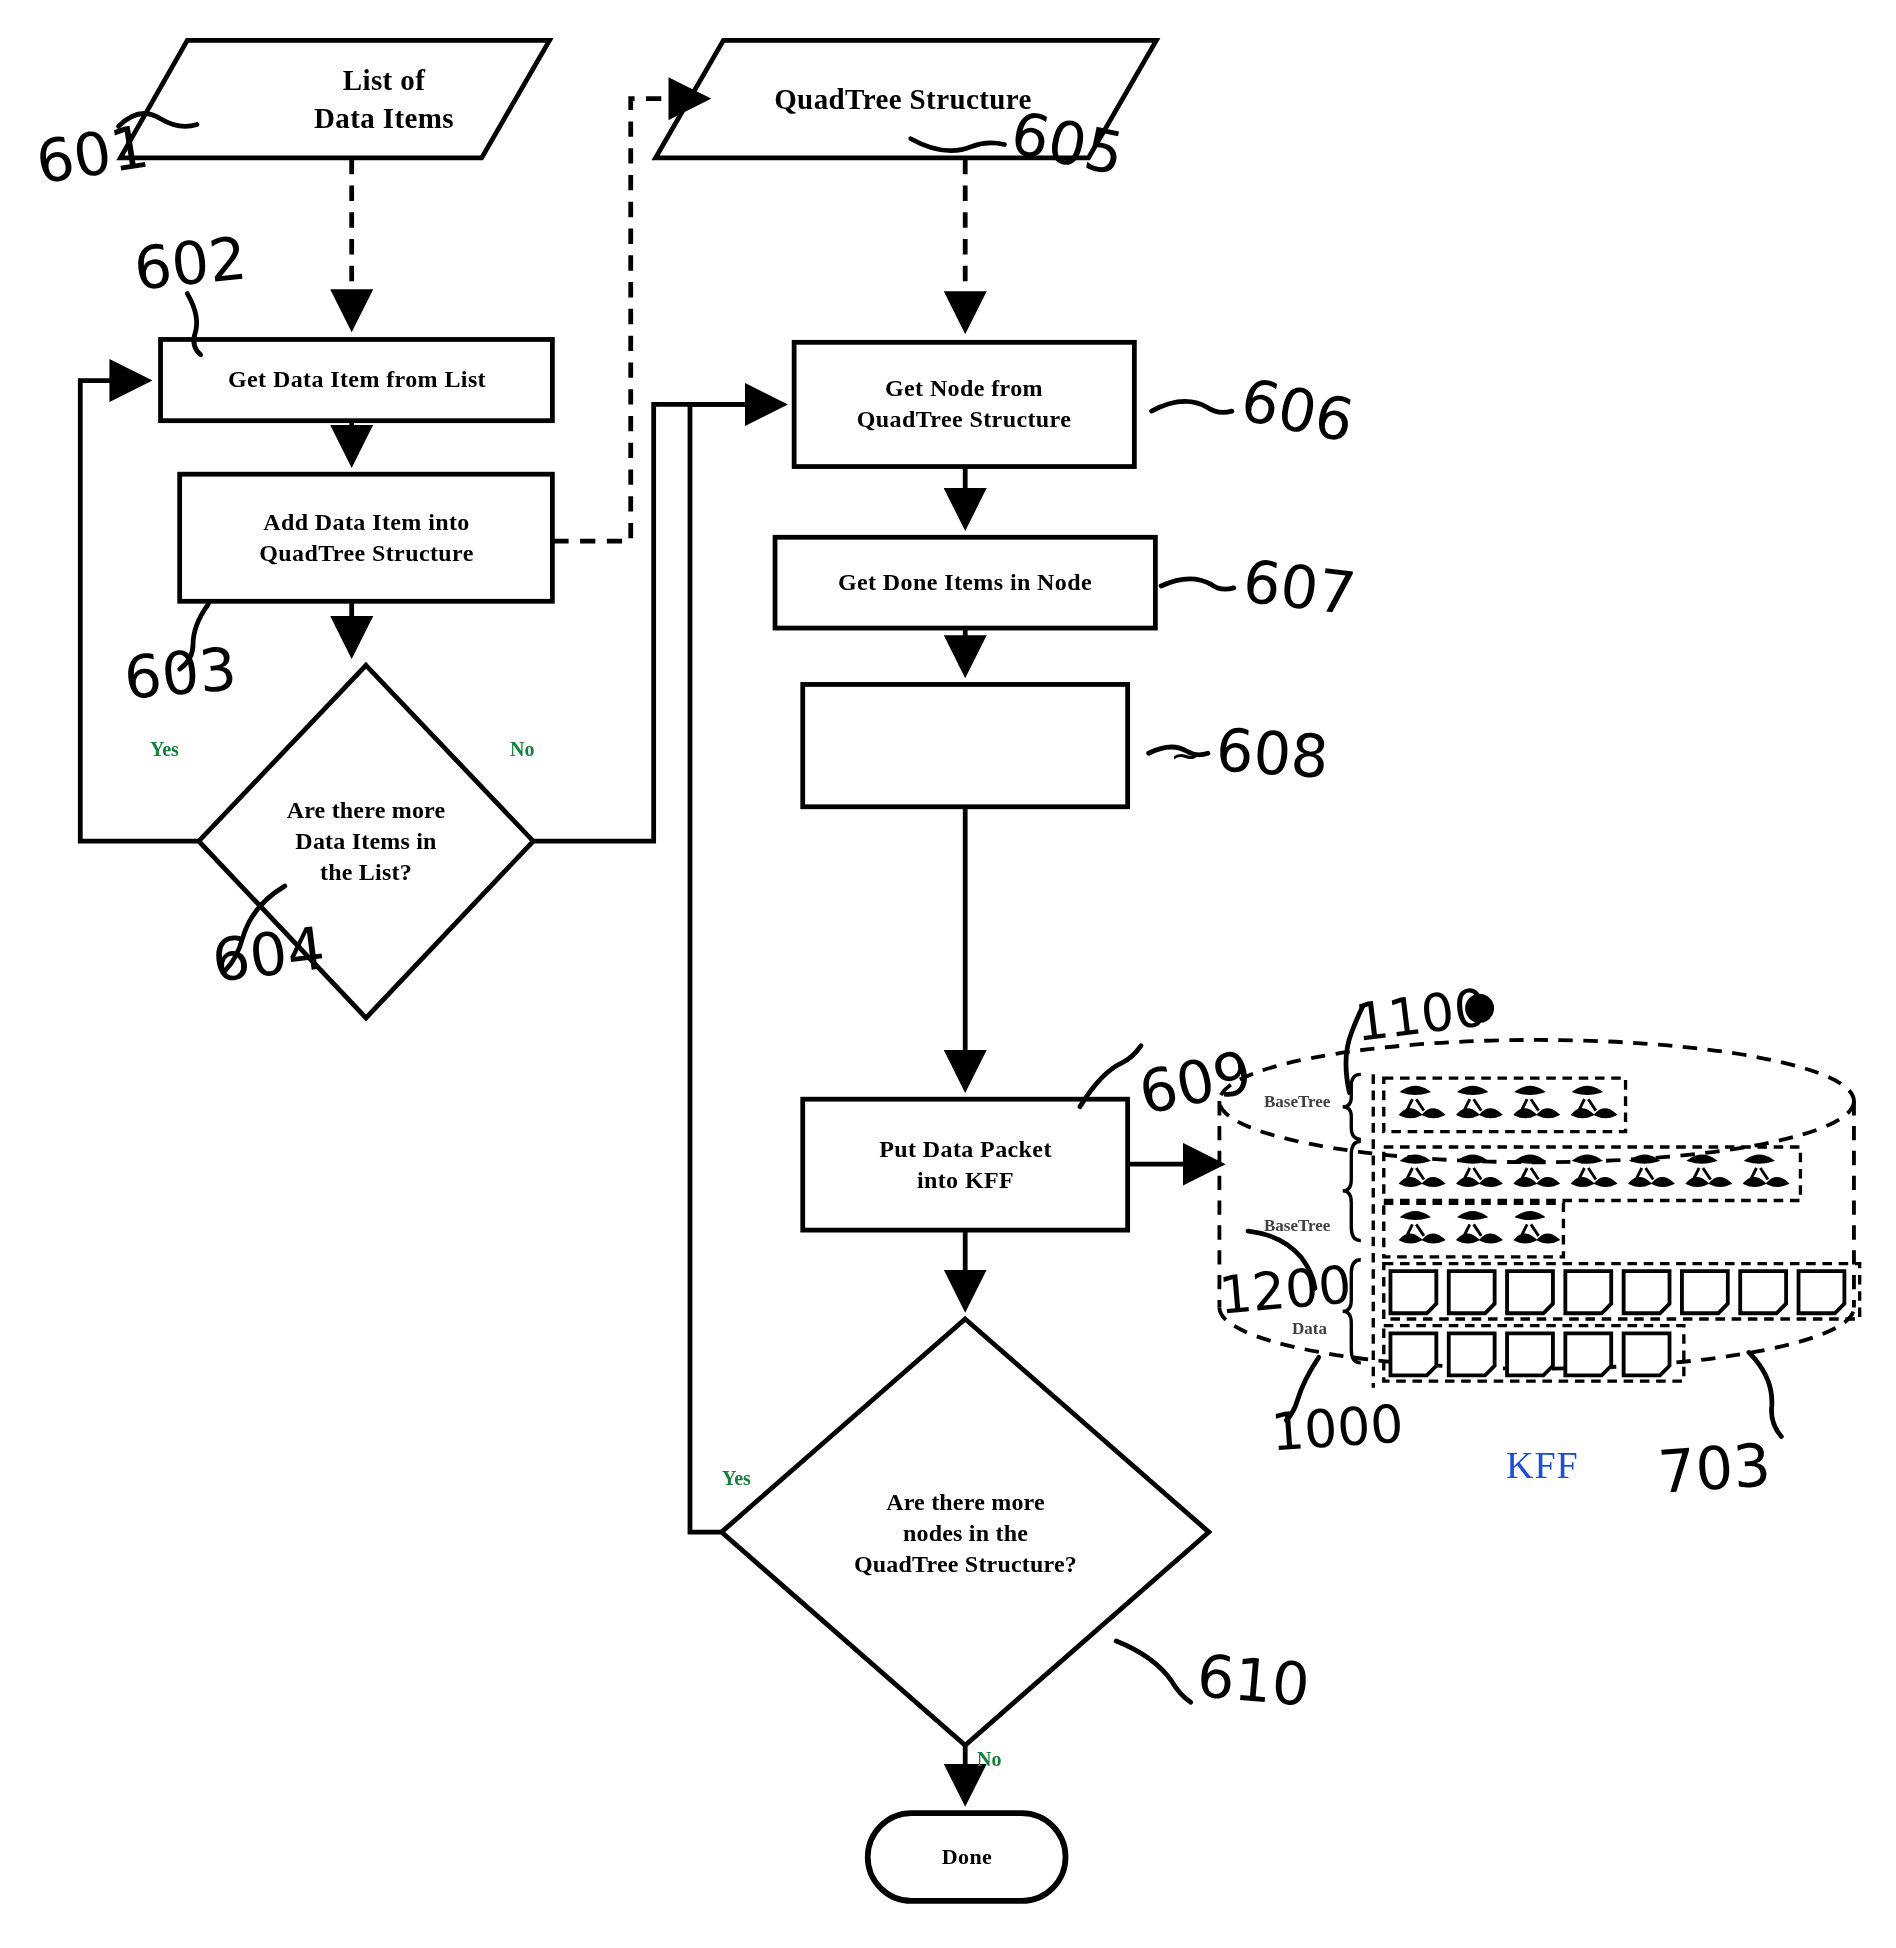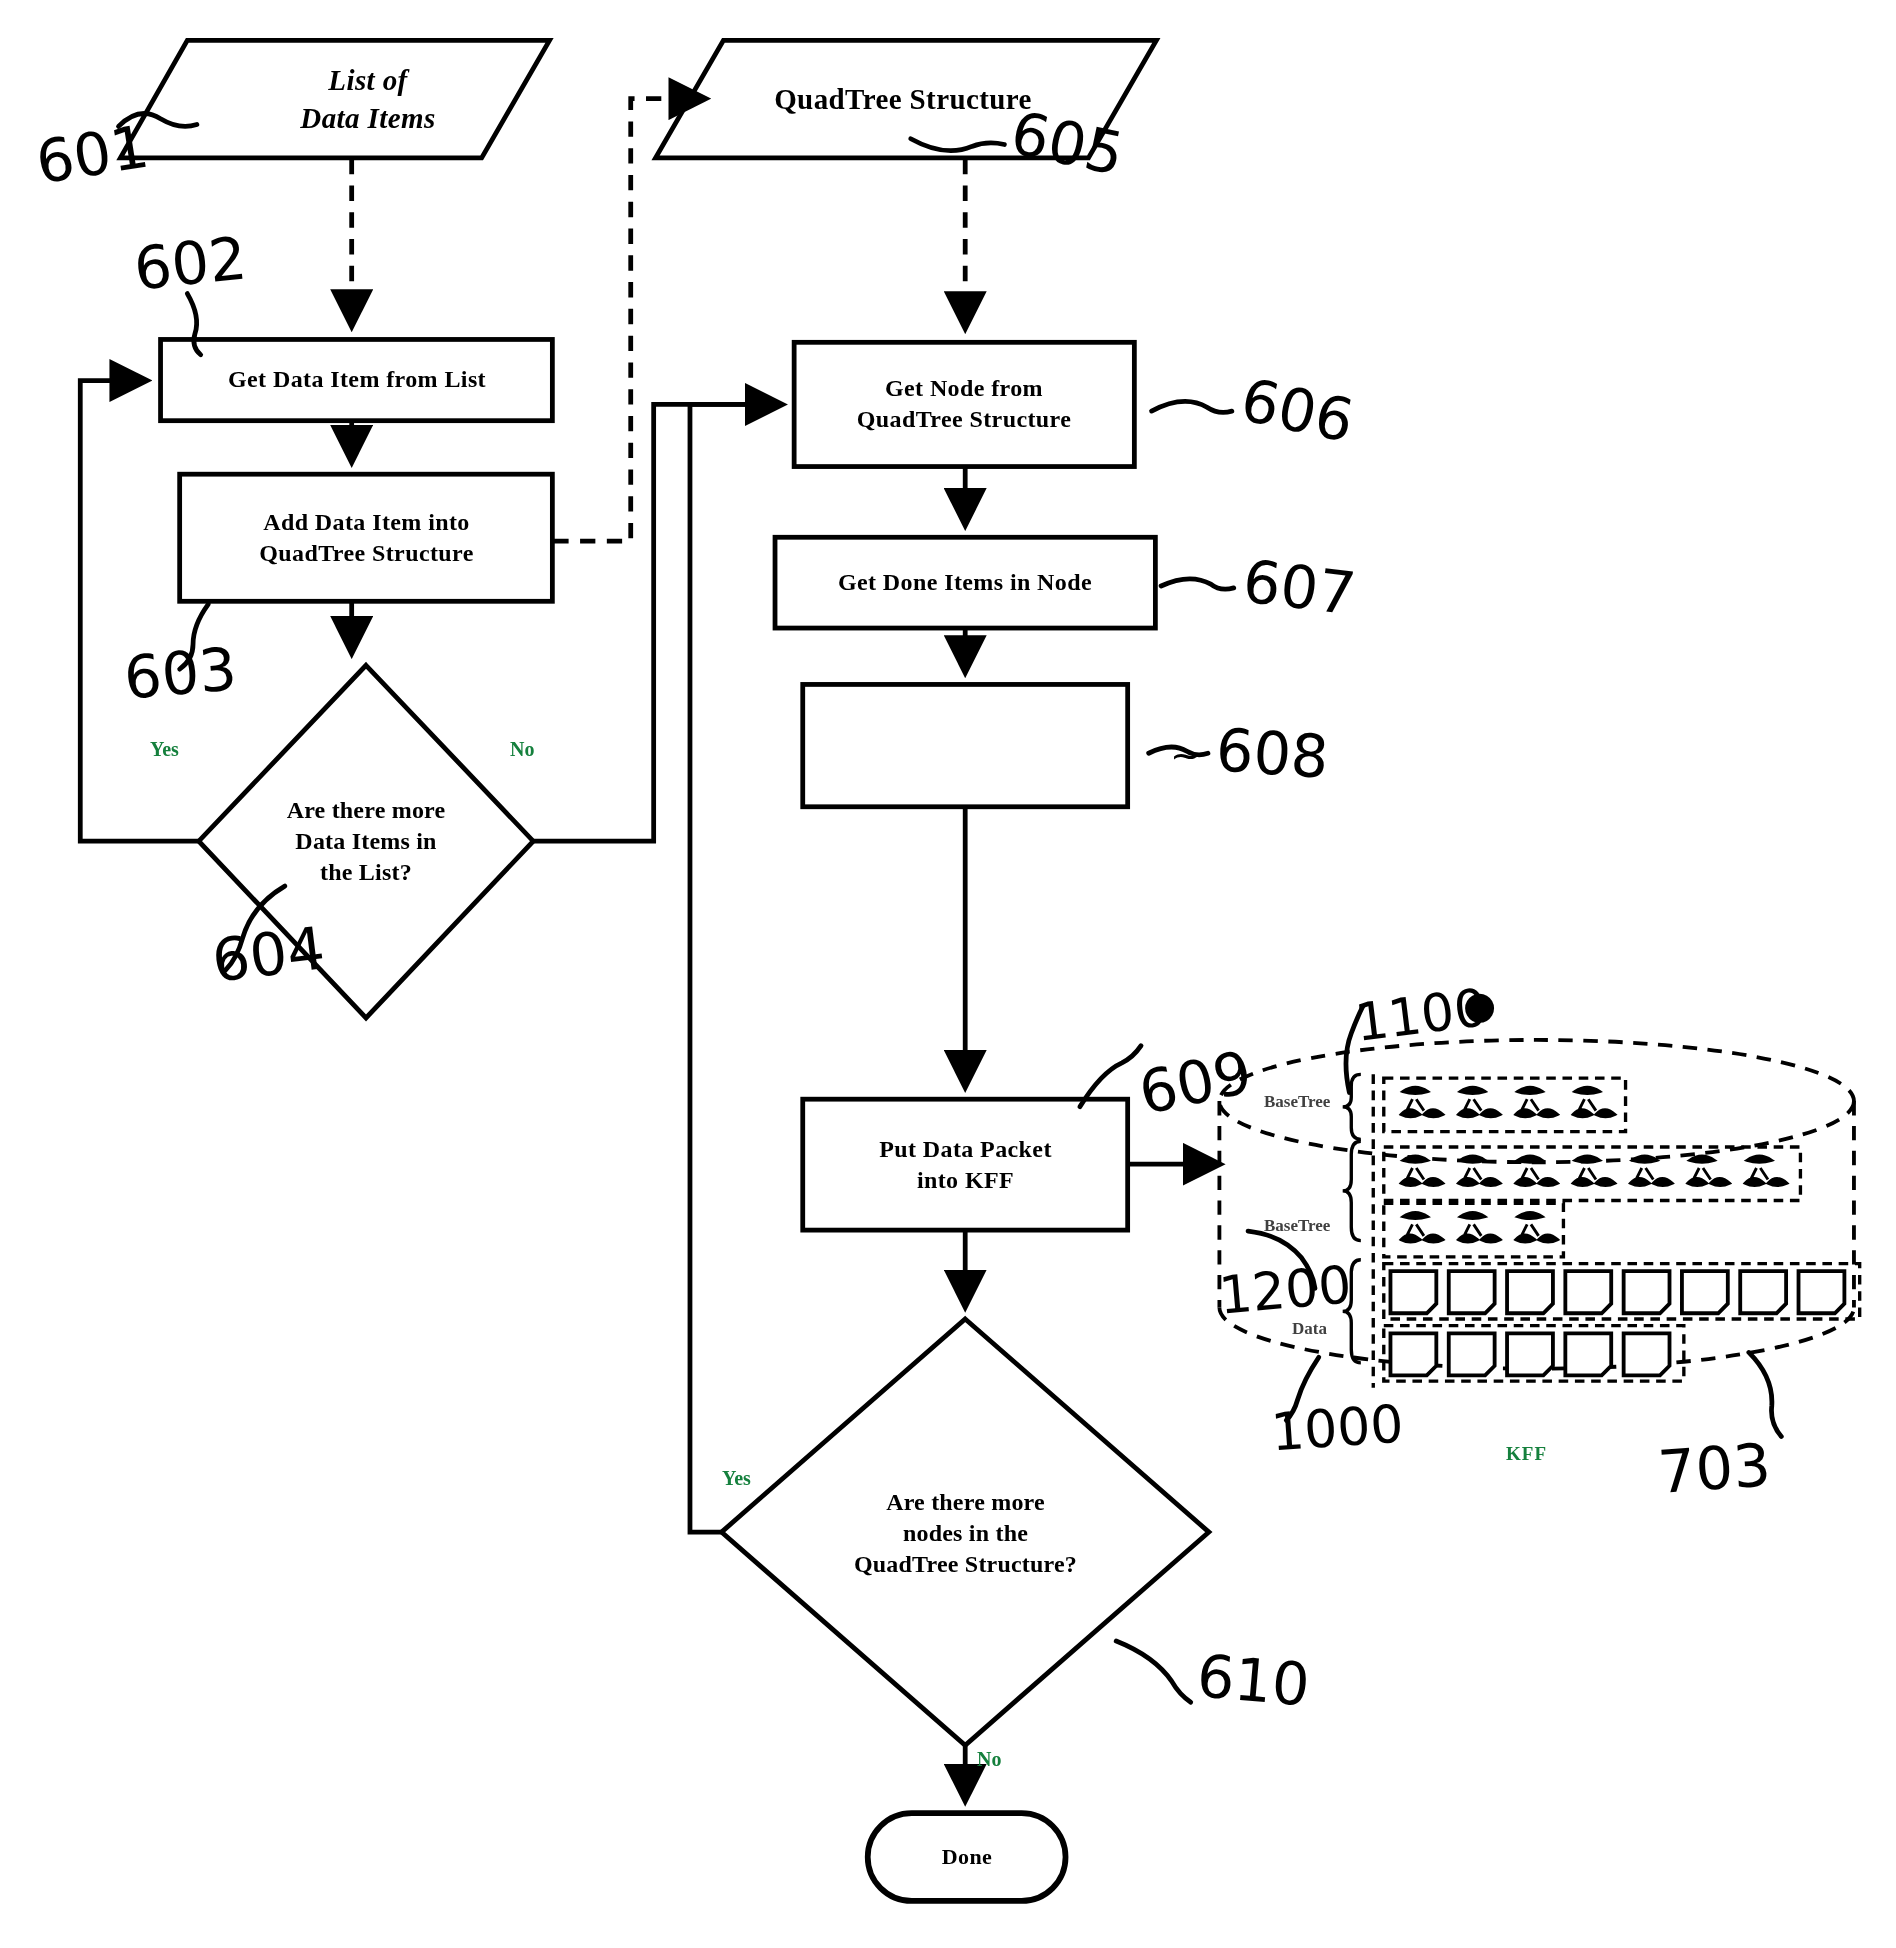--- a/index.html
+++ b/index.html
@@ -50,24 +50,24 @@
   .ref-num {
     position: absolute;
     font-family: "DejaVu Sans", sans-serif;
     font-weight: 500;
     color: #000;
     white-space: nowrap;
   }
   .kff-caption {
     position: absolute;
     font-family: "Liberation Serif", "DejaVu Serif", serif;
-    font-weight: 700;
-    font-size: 19px;
+    font-weight: 400;
+    font-size: 38px;
     letter-spacing: 1px;
-    color: #15803d;
+    color: #1d4ed8;
   }
   .kff-seclabel {
     position: absolute;
     font-family: "Liberation Serif", "DejaVu Serif", serif;
     font-weight: 700;
     font-size: 17px;
     color: #404040;
     white-space: nowrap;
   }
 </style>
@@ -245,21 +245,21 @@
       <path d="M1130,1158 q22,-36 44,-46 q12,-6 20,-18"></path>
       <path d="M1168,1717 q40,16 58,42 q8,14 20,22"></path>
       <path d="M1412,1143 q-8,-36 2,-62 q6,-16 12,-28"></path>
       <path d="M1306,1288 q36,4 56,28 q12,16 14,32"></path>
       <path d="M1380,1420 q-16,24 -22,44 q-4,14 -12,22"></path>
       <path d="M1830,1415 q26,26 24,56 q-2,18 10,32"></path>
     </g>
 
   </svg>
 
-  <div class="node-text io-label" style="left:172px; top:46px; width:392px; height:107px;font-style:italic;">List of
+  <div class="node-text io-label" style="left:188px; top:46px; width:392px; height:107px;">List of
 Data Items</div>
 
   <div class="node-text io-label" style="left:707px; top:46px; width:392px; height:107px;">QuadTree Structure</div>
 
   <div class="node-text proc-label" style="left:161px; top:339px; width:392px; height:81px;">Get Data Item from List</div>
 
   <div class="node-text proc-label" style="left:180px; top:474px; width:373px; height:127px;">Add Data Item into
 QuadTree Structure</div>
 
   <div class="node-text dec-label" style="left:232px; top:765px; width:268px; height:153px;">Are there more

